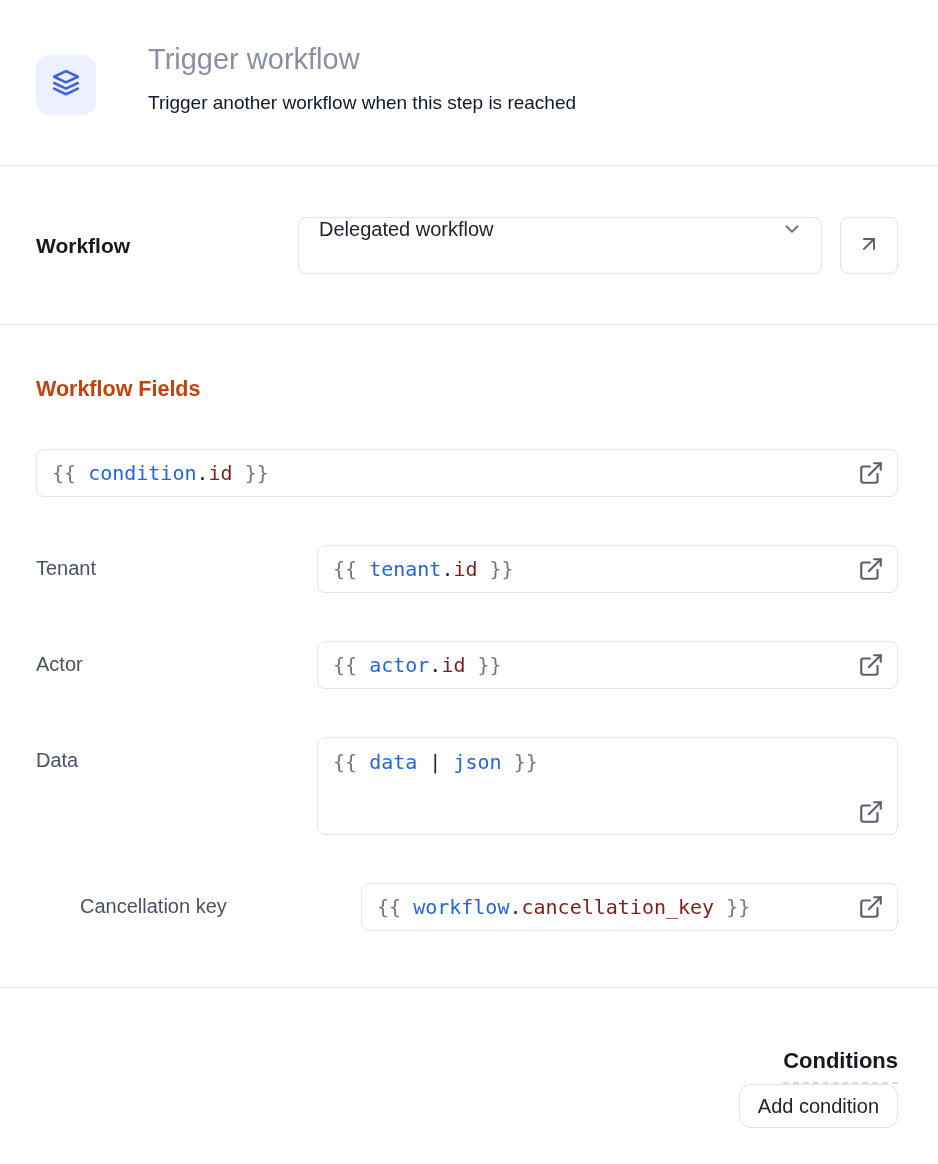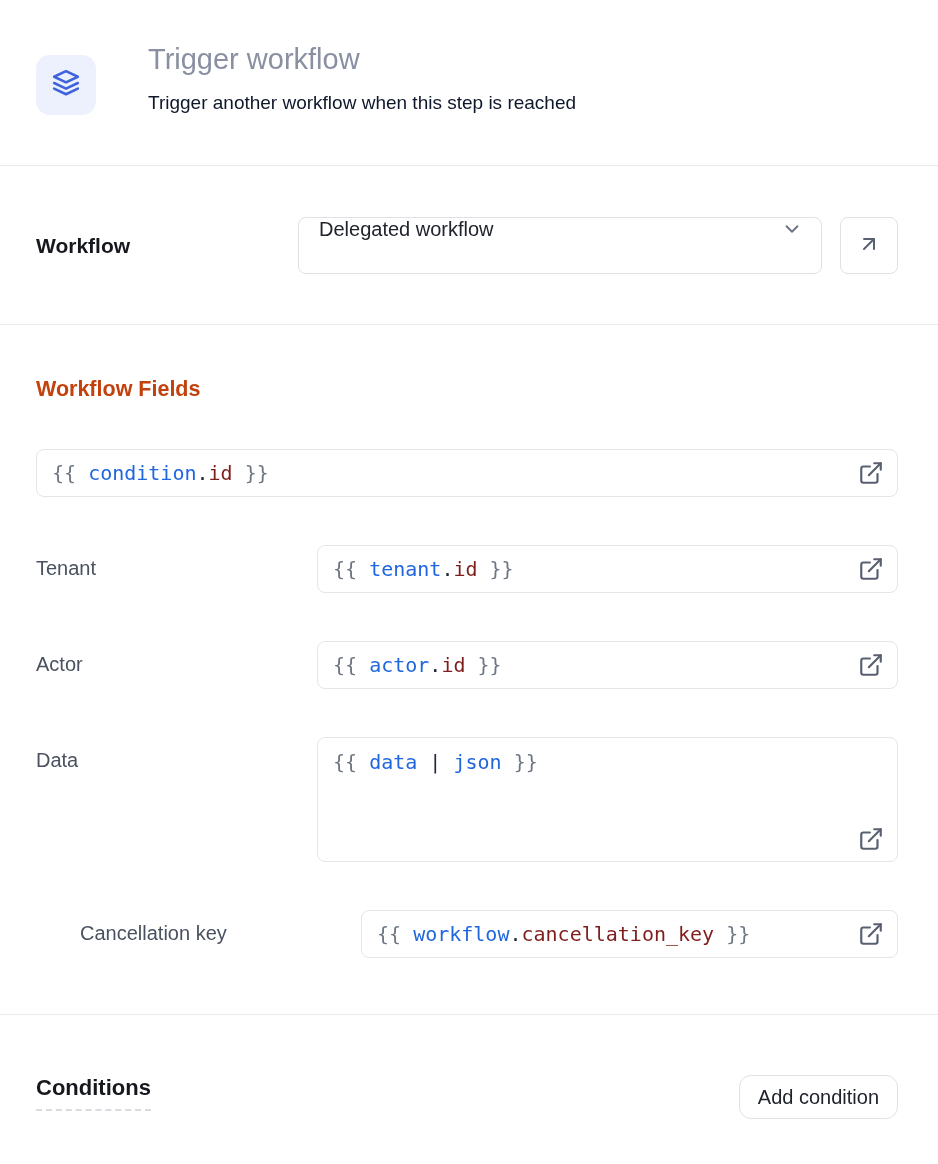--- a/index.html
+++ b/index.html
@@ -27,35 +27,35 @@
 
   
   .fields-section { padding: 0 40px 0 36px; }
   .section-heading { font-size: 21.5px; font-weight: 700; color: #c2410c; margin: 52px 0 47px; }
   .field-row { display: flex; align-items: flex-start; margin-bottom: 48px; }
   .field-row.last { margin-bottom: 56px; margin-left: 44px; }
   .field-label { width: 281px; flex: 0 0 281px; font-size: 20px; color: #4A5160; padding-top: 12px; }
   .code-input { flex: 1; min-height: 48px; border: 1px solid #E3E5EA; border-radius: 8px;
     background: #fff; display: flex; align-items: center; justify-content: space-between;
     padding: 0 13px 0 15px; cursor: text; }
-  .field-row.multiline .code-input { height: 125px; flex-direction: column;
+  .field-row.multiline .code-input { height: 98px; flex-direction: column;
     align-items: stretch; padding: 11px 13px 9px 15px; }
   .field-row.multiline .code-text { margin-bottom: auto; }
   .field-row.multiline .ext-link { align-self: flex-end; }
   .code-text { font-family: "DejaVu Sans Mono", monospace; font-size: 20px;
     white-space: pre; line-height: 26px; letter-spacing: 0; }
   .tok-gray   { color: #6E7683; }
   .tok-blue   { color: #2066DF; }
   .tok-purple { color: #7f1d1d; }
   .tok-dark   { color: #222838; }
   .ext-link { display: inline-flex; cursor: pointer; flex: 0 0 auto; }
 
   
-  .conditions-row { display: flex; align-items: flex-start; justify-content: space-between;
-    padding: 60px 40px 0 36px; }
+  .conditions-row { display: flex; align-items: flex-end; justify-content: space-between;
+    padding: 60px 40px 0 36px; flex-direction: column; }
   .conditions-heading { font-size: 22px; font-weight: 700; color: #16181D;
     border-bottom: 2px dashed #D9DBE0; padding-bottom: 8px; cursor: default; }
   .add-condition-btn { background: #fff; border: 1px solid #DFE1E7; border-radius: 12px;
     font-family: "Liberation Sans", sans-serif; font-size: 20px; font-weight: 500;
     color: #20242C; padding: 9px 18px; height: 44px; cursor: pointer; }
 </style>
 </head>
 <body>
 
 <header class="step-header">

